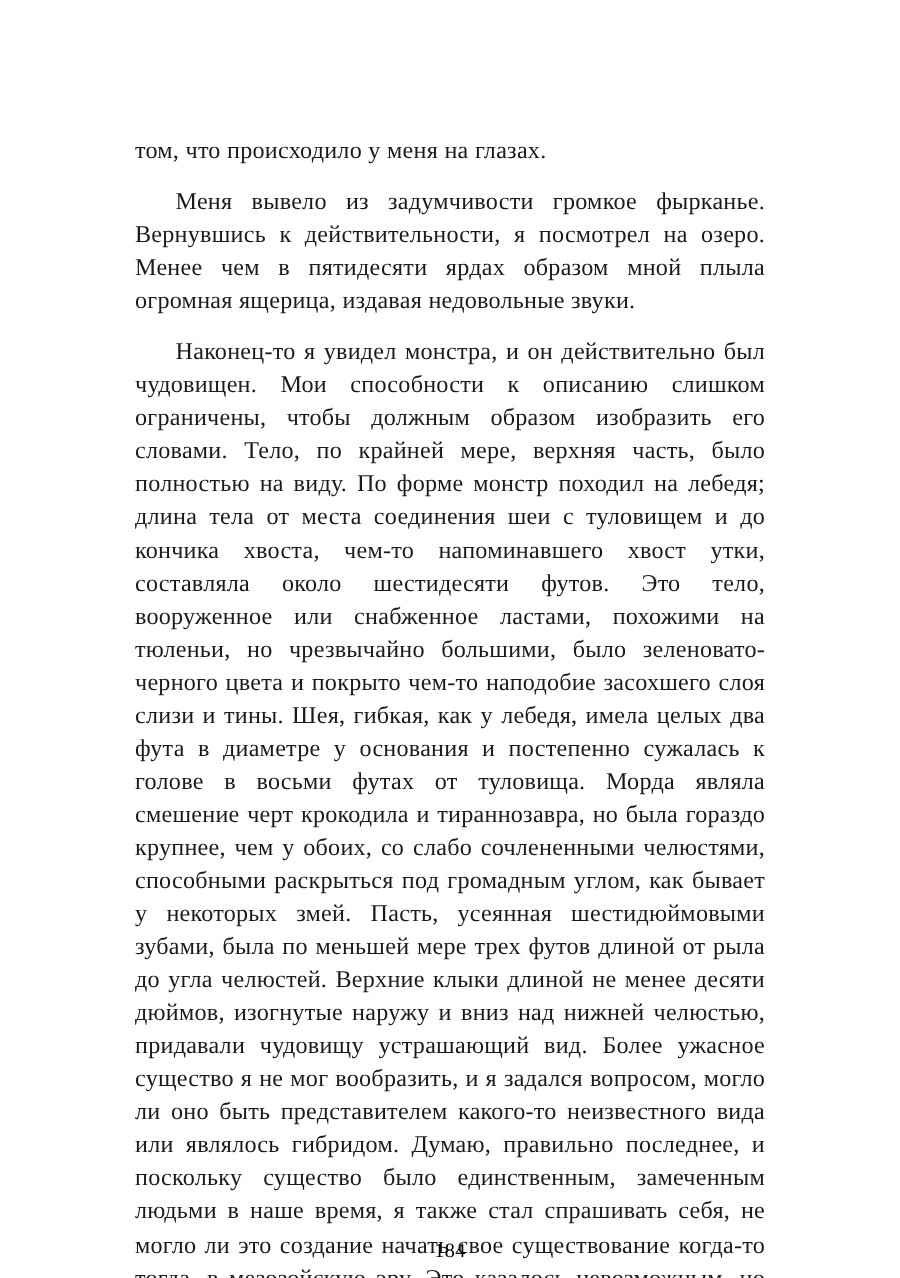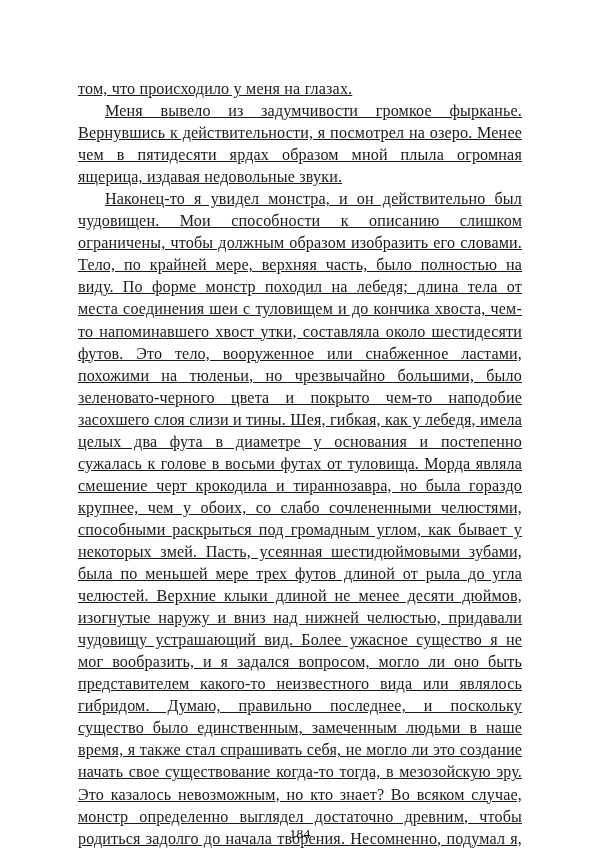--- a/index.html
+++ b/index.html
@@ -21,29 +21,28 @@
     background: #ffffff;
     box-sizing: border-box;
   }
   .text-block {
     position: absolute;
     left: 78px;
     top: 78px;
     width: 444px;
   }
   .para {
-    margin: 0;
+    margin: 12px;
     text-align: justify;
     text-justify: inter-word;
     font-size: 16.1px;
     line-height: 22.05px;
     letter-spacing: 0.01em;
     word-spacing: 0.005em;
     hyphens: manual;
-    text-decoration: underline;
   }
   .para.indent {
     text-indent: 27px;
   }
   .para.last {
     text-align: justify;
   }
   
   .para.last::after {
     content: "";

